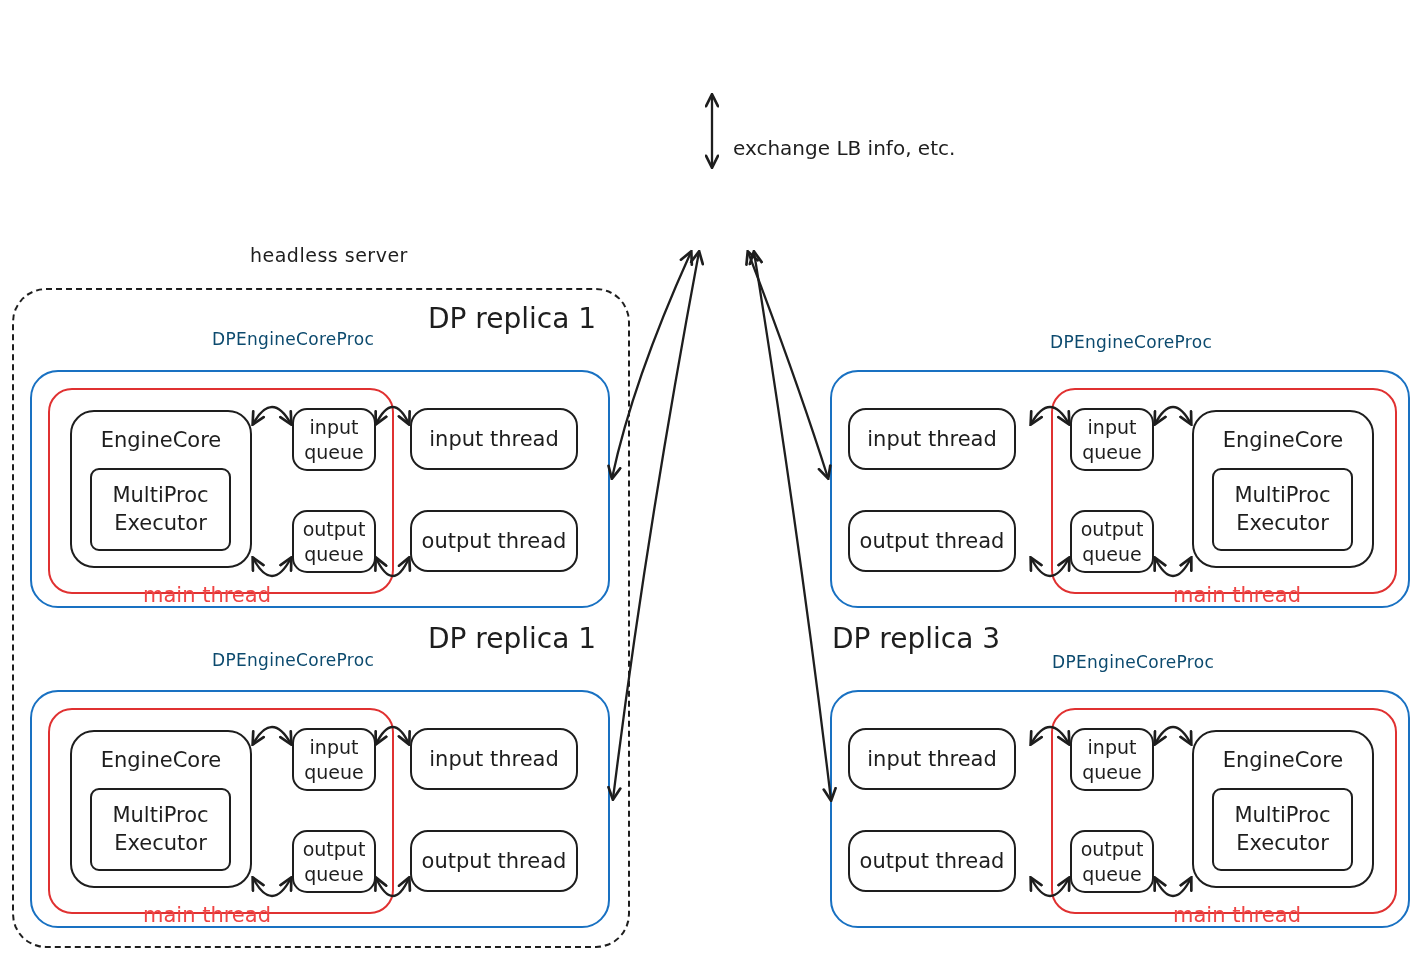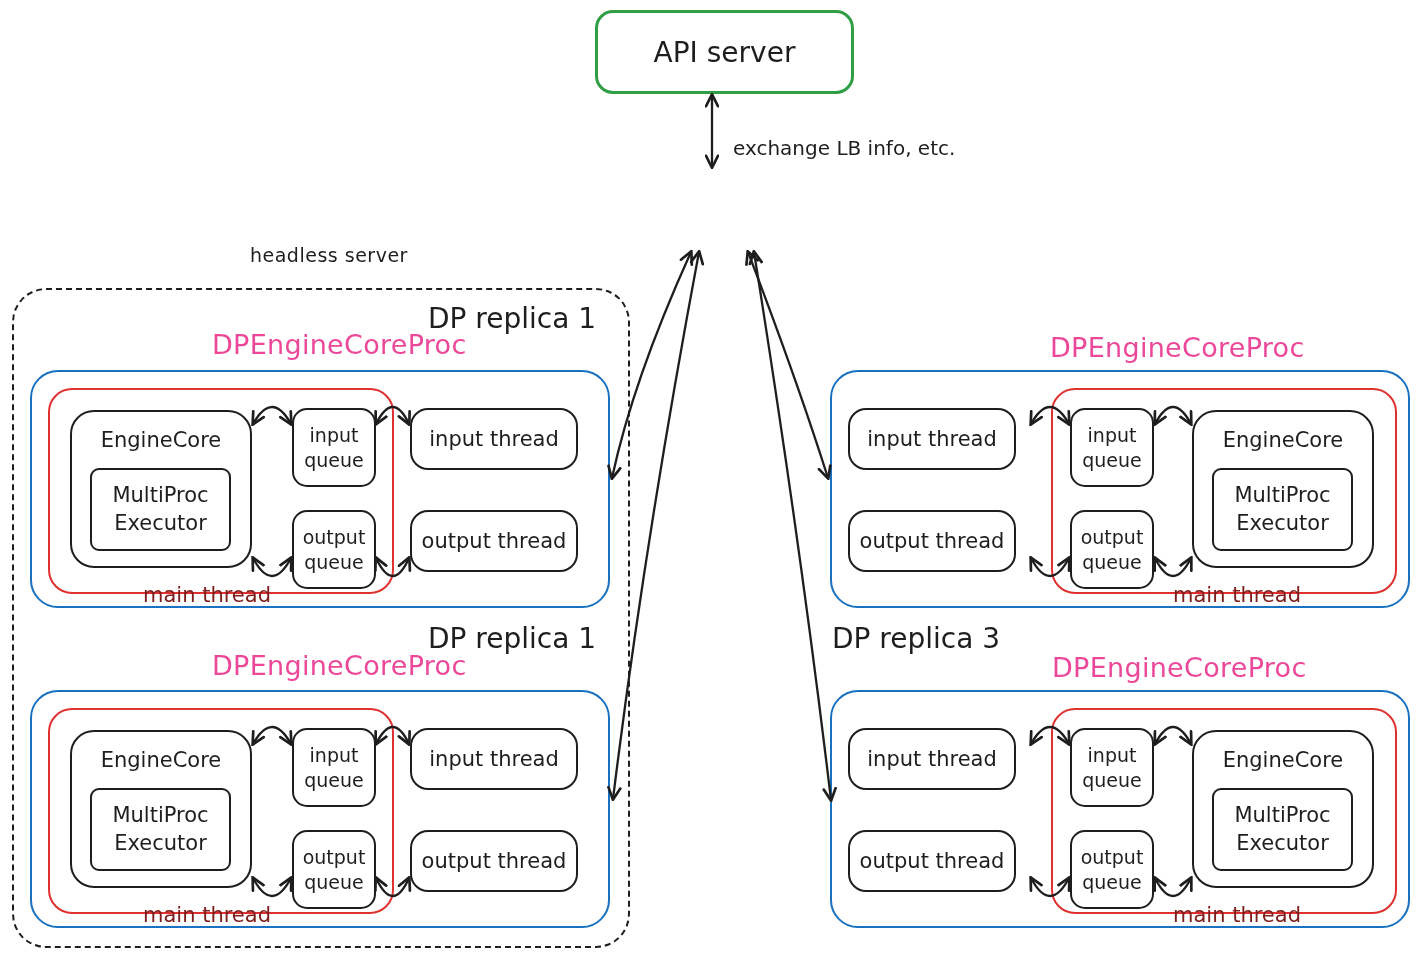--- a/index.html
+++ b/index.html
@@ -16,54 +16,54 @@
   .coord-box{left:590px;top:172px;width:258px;height:74px;border:3px solid #f08c00;
            border-radius:16px;background:#fff;display:flex;align-items:center;justify-content:center;
            font-size:27px;}
   .exchange-label{left:733px;top:124px;font-size:20px;margin-top:12px;}
 
   
   .headless-box{left:12px;top:288px;width:614px;height:656px;border:2.4px dashed #1e1e1e;border-radius:34px;}
   .headless-label{left:250px;top:244px;font-size:19px;letter-spacing:.5px;}
 
   .replica-title{font-size:28px;}
-  .proc-label{font-size:27px;color:#ec4899;letter-spacing:.3px;}
+  .proc-label{font-size:17px;color:#0c4a6e;letter-spacing:.3px;}
 
   
   .replica{position:absolute;width:580px;height:238px;}
   .blue-box{position:absolute;inset:0;border:2.6px solid #1971c2;border-radius:28px;}
   .red-box{position:absolute;top:18px;width:342px;height:202px;border:2.4px solid #e03131;border-radius:24px;}
   .replica.left  .red-box{left:18px;}
   .replica.right .red-box{left:221px;}
 
   .node{position:absolute;background:#fff;border:2.6px solid #1e1e1e;box-sizing:border-box;}
 
   .engine-core{top:40px;width:182px;height:158px;border-radius:24px;}
   .replica.left  .engine-core{left:40px;}
   .replica.right .engine-core{left:362px;}
   .engine-core-label{position:absolute;top:16px;left:0;width:100%;text-align:center;font-size:21px;}
   .executor{position:absolute;left:18px;top:56px;width:141px;height:83px;border:2.6px solid #1e1e1e;
             border-radius:9px;background:#fff;display:flex;flex-direction:column;align-items:center;
             justify-content:center;font-size:21px;line-height:1.3;box-sizing:border-box;}
 
-  .queue{width:84px;height:79px;border-radius:15px;display:flex;flex-direction:column;align-items:center;
+  .queue{width:84px;height:63px;border-radius:15px;display:flex;flex-direction:column;align-items:center;
          justify-content:center;font-size:19px;line-height:1.3;}
   .replica.left  .input-queue{left:262px;top:38px;}
   .replica.left  .output-queue{left:262px;top:140px;}
   .replica.right .input-queue{left:240px;top:38px;}
   .replica.right .output-queue{left:240px;top:140px;}
 
   .thread{width:168px;height:62px;border-radius:18px;display:flex;align-items:center;justify-content:center;
           font-size:21px;}
   .replica.left  .input-thread{left:380px;top:38px;}
   .replica.left  .output-thread{left:380px;top:140px;}
   .replica.right .input-thread{left:18px;top:38px;}
   .replica.right .output-thread{left:18px;top:140px;}
 
-  .main-thread-label{position:absolute;top:213px;width:170px;text-align:center;color:#7f1d1d;font-size:21px;
+  .main-thread-label{position:absolute;top:213px;width:170px;text-align:center;color:#ef4444;font-size:21px;
                      background:transparent;}
   .replica.left  .main-thread-label{left:92px;}
   .replica.right .main-thread-label{left:322px;}
 
   .arcs{position:absolute;inset:0;width:580px;height:238px;pointer-events:none;}
   .global-arrows{position:absolute;left:0;top:0;width:1420px;height:960px;pointer-events:none;z-index:10;}
   .stroke-ink{stroke:#1e1e1e;stroke-width:2.3;fill:none;}
 </style>
 </head>
 <body>
@@ -76,23 +76,20 @@
         <path d="M1,1 L9,5 L1,9" fill="none" stroke="#1e1e1e" stroke-width="1.8" stroke-linecap="round"></path>
       </marker>
     </defs>
     <path class="stroke-ink" d="M 712 95 L 712 167" marker-start="url(#arr)" marker-end="url(#arr)"></path>
     <path class="stroke-ink" d="M 691 252 Q 633 380 612 478" marker-start="url(#arr)" marker-end="url(#arr)"></path>
     <path class="stroke-ink" d="M 699 252 Q 645 540 613 799" marker-start="url(#arr)" marker-end="url(#arr)"></path>
     <path class="stroke-ink" d="M 748 252 Q 797 380 828 478" marker-start="url(#arr)" marker-end="url(#arr)"></path>
     <path class="stroke-ink" d="M 754 252 Q 800 540 831 800" marker-start="url(#arr)" marker-end="url(#arr)"></path>
   </svg>
 
-  <div class="abs api-box">
-    <span>API server</span>
-  </div>
   <div class="abs exchange-label">exchange LB info, etc.</div>
 
   <div class="abs headless-label">headless server</div>
   <div class="abs headless-box"></div>
 
   <div class="abs replica-title" style="left:428px;top:302px;">DP replica 1</div>
   <div class="abs proc-label" style="left:212px;top:329px;">DPEngineCoreProc</div>
   <div class="abs replica-title" style="left:428px;top:622px;">DP replica 1</div>
   <div class="abs proc-label" style="left:212px;top:650px;">DPEngineCoreProc</div>
   <div class="abs proc-label" style="left:1050px;top:332px;">DPEngineCoreProc</div>

